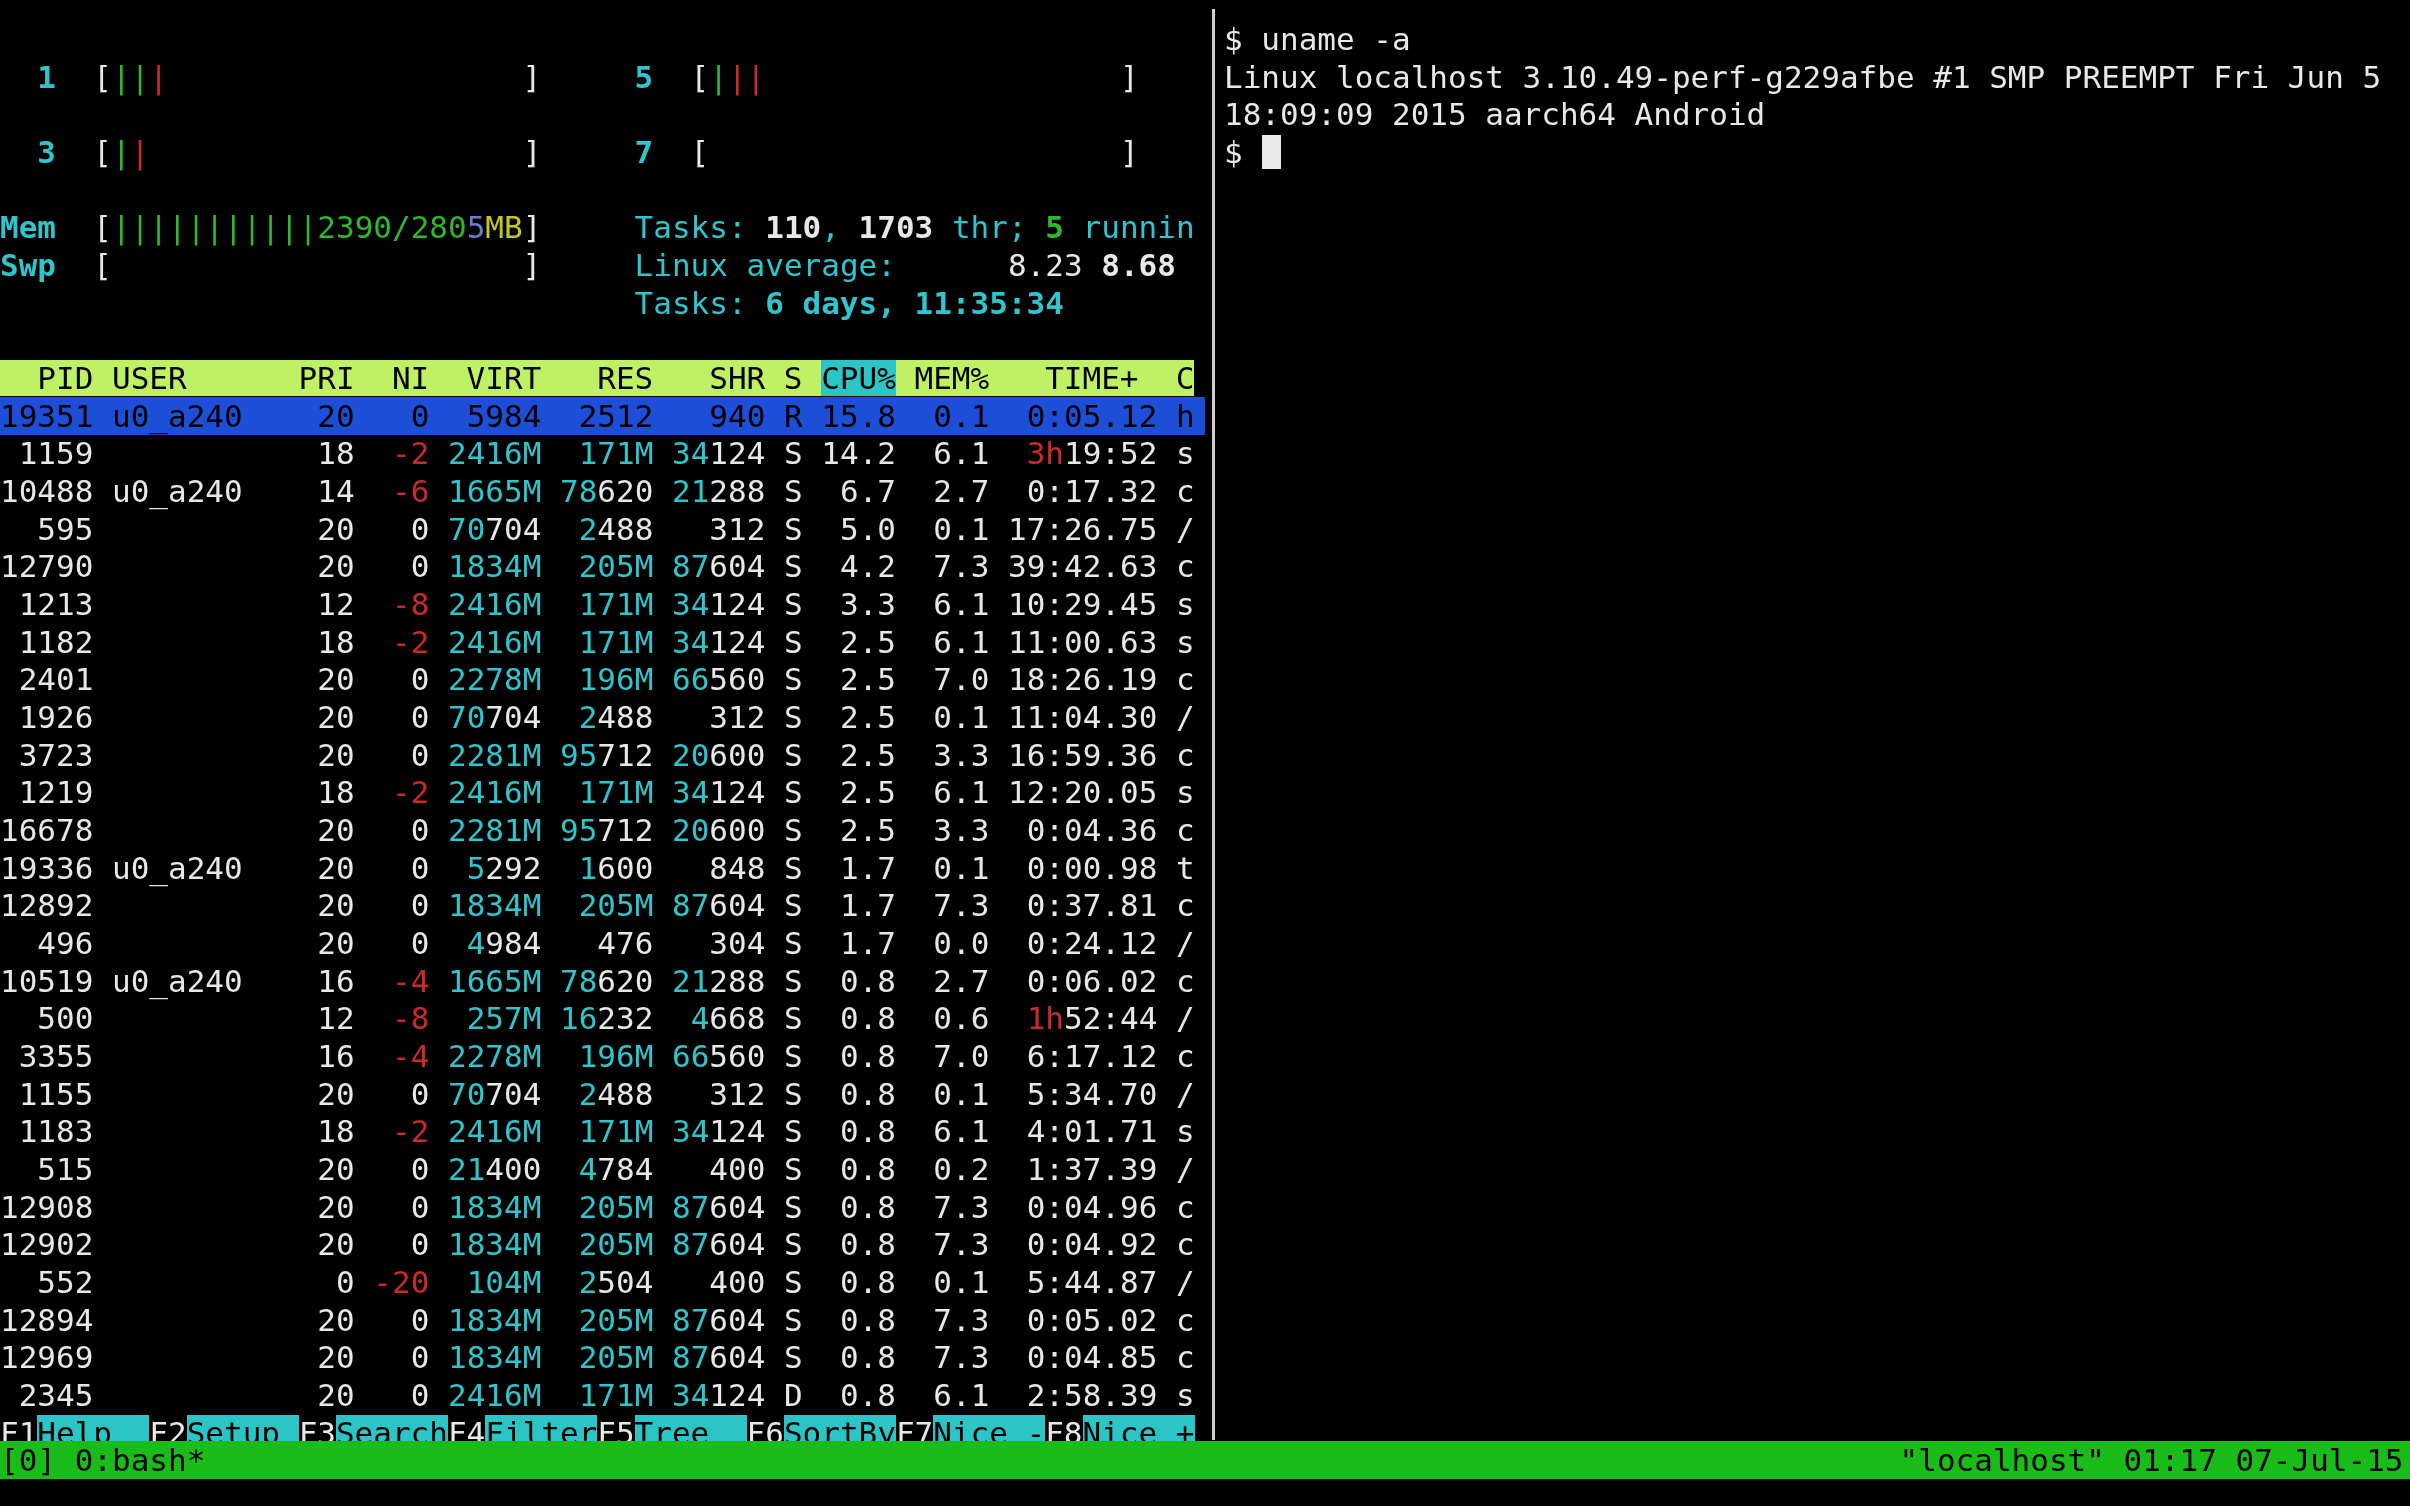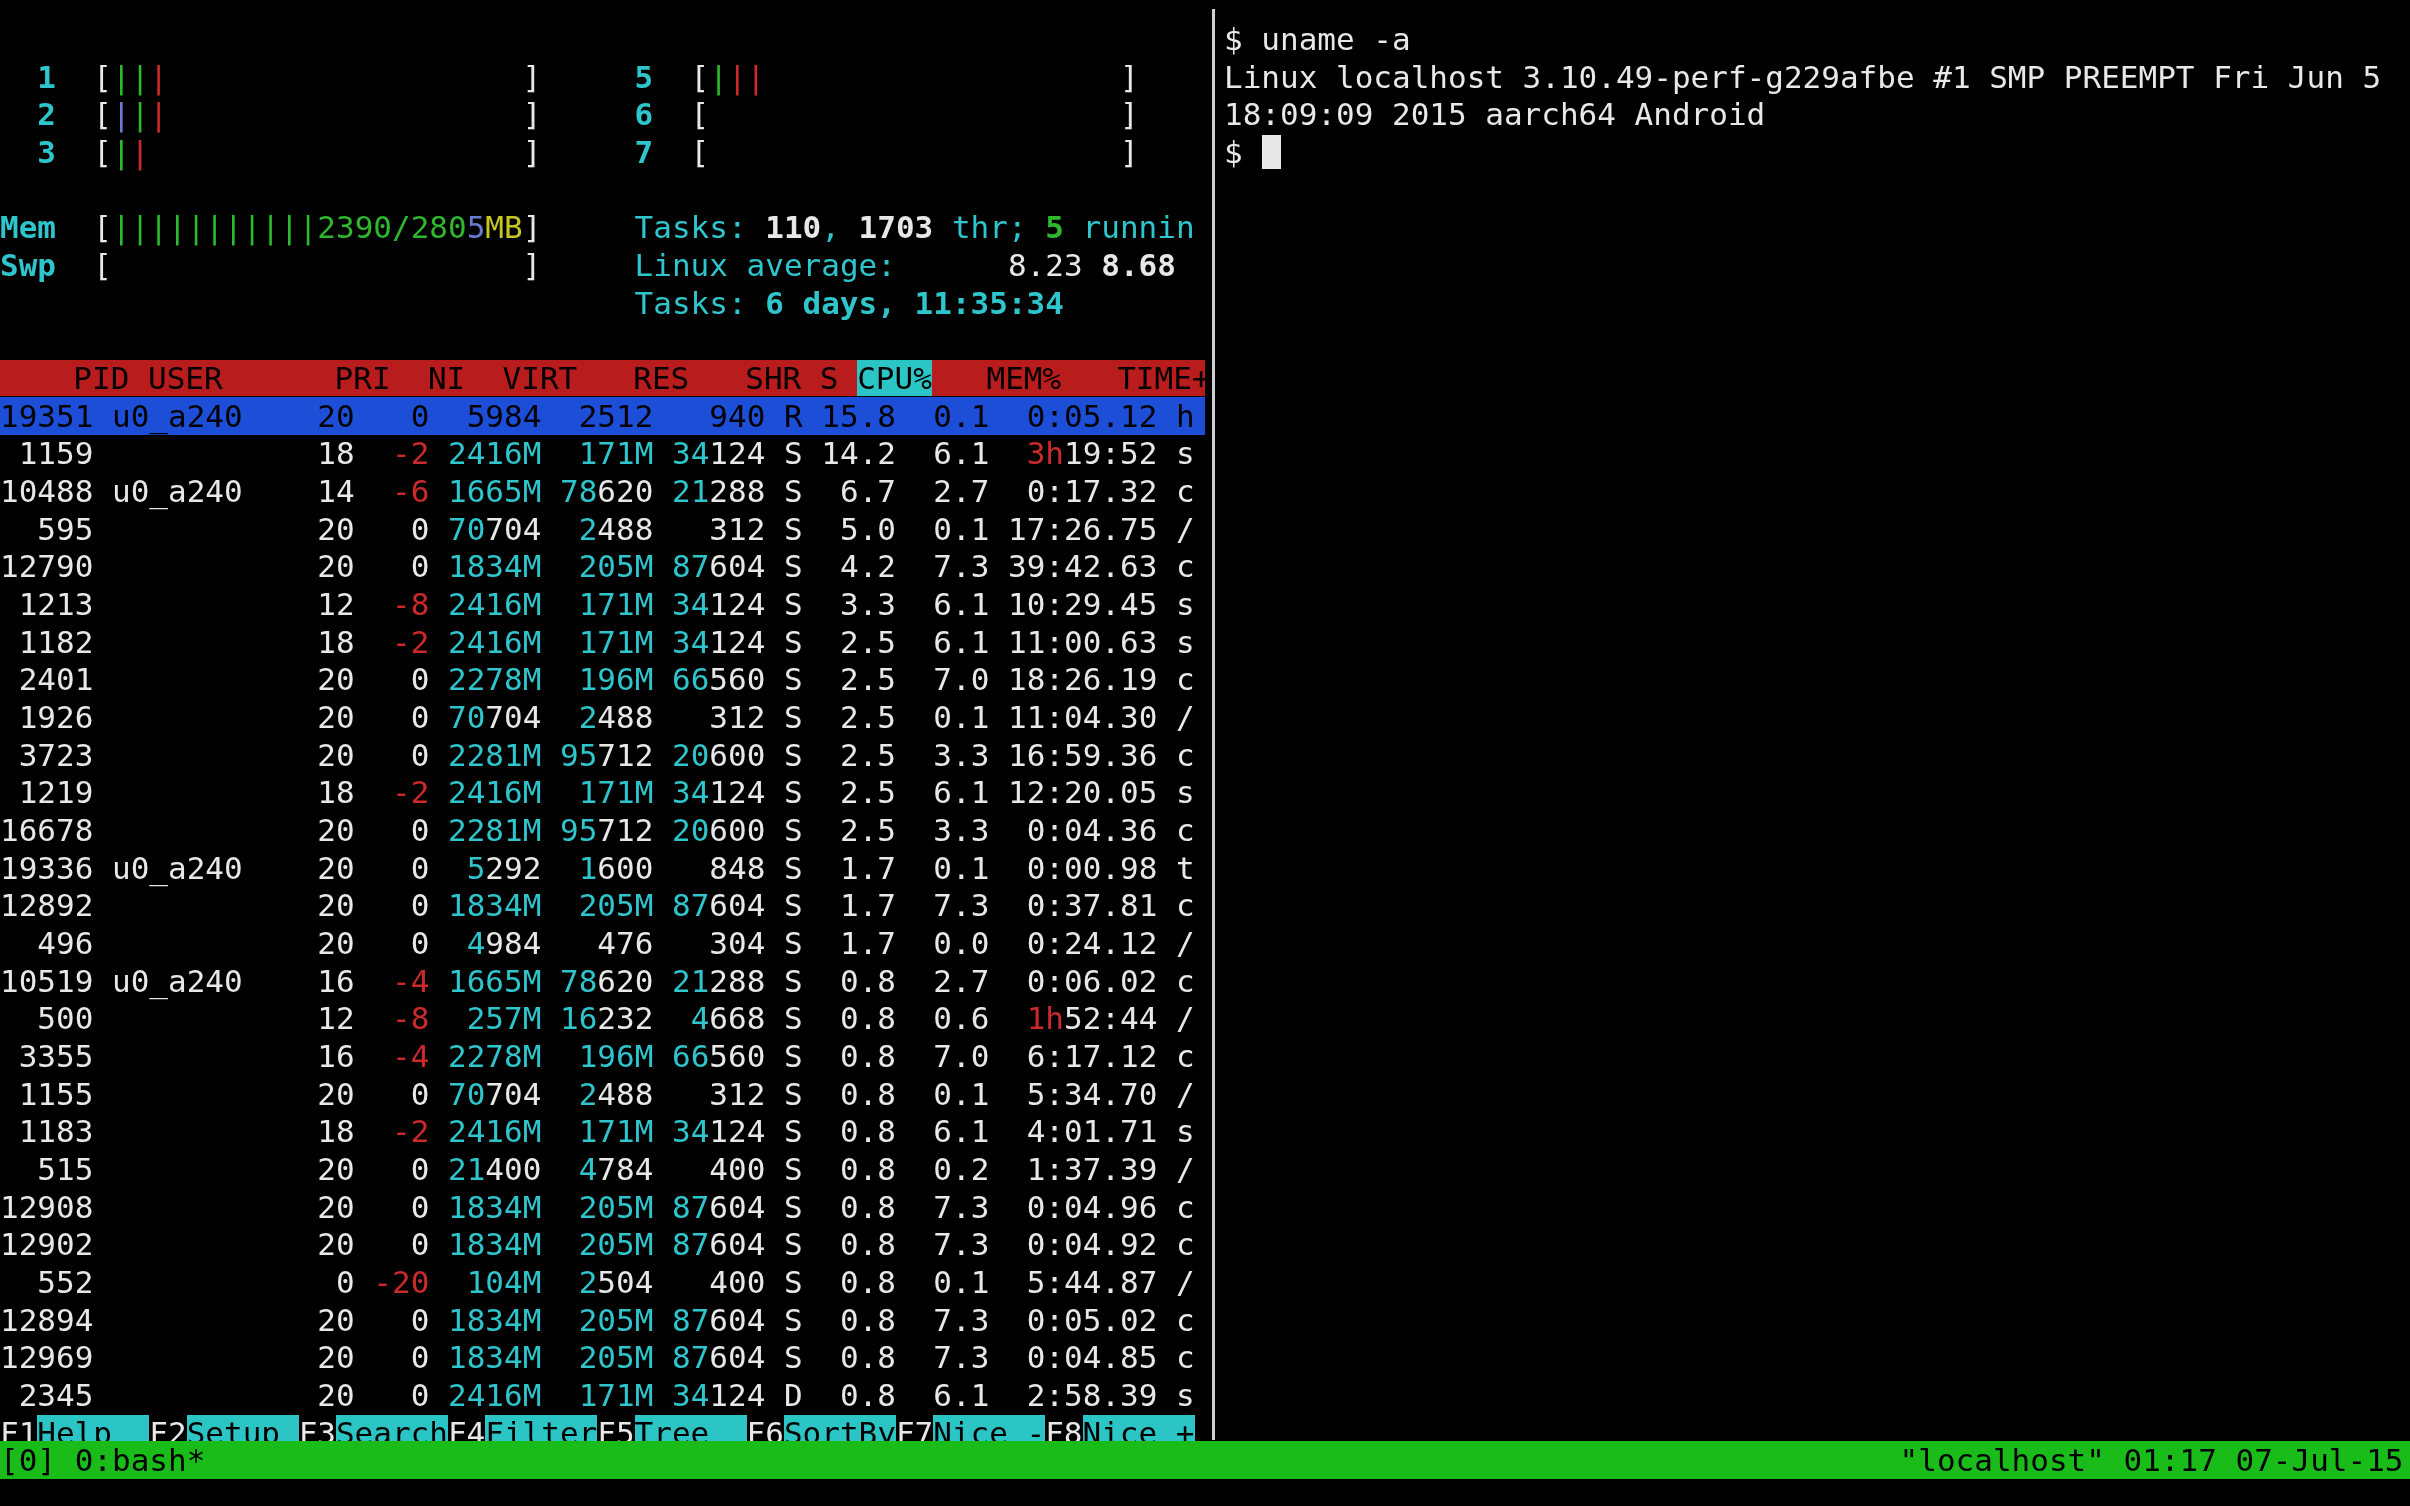--- a/index.html
+++ b/index.html
@@ -5,38 +5,37 @@
   html,body{margin:0;padding:0;background:#000;}
   body{width:2411px;height:1507px;position:relative;overflow:hidden;
        font-family:"DejaVu Sans Mono",monospace;font-size:31px;line-height:38px;}
   .pane{position:absolute;top:20px;overflow:hidden;}
   #htop-pane{left:0;width:1205px;height:1431px;}
   #shell-pane{left:1224px;width:1186px;height:1431px;}
   .ln{position:absolute;left:0;height:38px;white-space:pre;color:#e8e8e8;}
   .b{font-weight:bold;}
   .c-cy{color:#2fc5cd;} .c-w{color:#e8e8e8;} .c-g{color:#2eb82e;} .c-r{color:#cc2a2a;}
   .c-bl{color:#6b7bd0;} .c-y{color:#c6c620;}
-  .hdr{background:#b91c1c;color:#000;padding-left:36px;}
+  .hdr{background:#bef264;color:#000;}
   .hdrsort{background:#2cc5c5;color:#000;}
   .sel{background:#1d4ed8;width:1205px;}
   .sel span{color:#000;}
   .fk{color:#e8e8e8;background:#000;}
   .fl{color:#000;background:#2cc5c5;}
   #pane-divider{position:absolute;left:1212px;top:9.4px;width:2.8px;height:1431px;background:#cfcfcf;}
   #cursor{position:absolute;left:38px;top:115px;width:19px;height:34px;background:#e8e8e8;}
   #status-bar{position:absolute;left:0;top:1441px;width:2411px;height:38px;background:#19bc19;color:#000;white-space:pre;}
   #status-left{position:absolute;left:0;top:0;}
   #status-right{position:absolute;right:7.5px;top:0;}
 </style>
 </head>
 <body>
 
 <div id="htop-pane" class="pane">
     <div class="ln" style="top: 38px;"><span class="c-cy b">  1</span><span class="c-w">  [</span><span class="c-g">||</span><span class="c-r">|</span><span class="c-w">                   </span><span class="c-w">]   </span><span class="c-cy b">  5</span><span class="c-w">  [</span><span class="c-g">|</span><span class="c-r">||</span><span class="c-w">                   </span><span class="c-w">]</span></div>
-    <div class="ln" style="top: 75px;"><span class="c-cy b">  2</span><span class="c-w">  [</span><span class="c-bl">|</span><span class="c-g">|</span><span class="c-r">|</span><span class="c-w">                   </span><span class="c-w">]   </span><span class="c-cy b">  6</span><span class="c-w">  [</span><span class="c-w">                      </span><span class="c-w">]</span></div>
     <div class="ln" style="top: 113px;"><span class="c-cy b">  3</span><span class="c-w">  [</span><span class="c-g">|</span><span class="c-r">|</span><span class="c-w">                    </span><span class="c-w">]   </span><span class="c-cy b">  7</span><span class="c-w">  [</span><span class="c-w">                      </span><span class="c-w">]</span></div>
     <div class="ln" style="top: 188px;"><span class="c-cy b">Mem</span><span class="c-w">  [</span><span class="c-g">|||||||||||</span><span class="c-w"></span><span class="c-g">2390/280</span><span class="c-bl">5</span><span class="c-y">MB</span><span class="c-w">]   </span><span class="c-w">  </span><span class="c-cy">Tasks: </span><span class="c-w b">110</span><span class="c-cy">, </span><span class="c-w b">1703</span><span class="c-cy"> thr; </span><span class="c-g b">5</span><span class="c-cy"> runnin</span></div>
     <div class="ln" style="top: 226px;"><span class="c-cy b">Swp</span><span class="c-w">  [</span><span class="c-w">                      </span><span class="c-w">]   </span><span class="c-w">  </span><span class="c-cy">Linux average: </span><span class="c-w">     </span><span class="c-w">8.23</span><span class="c-w"> </span><span class="c-w b">8.68</span></div>
     <div class="ln" style="top: 264px;"><span class="c-w">                                  </span><span class="c-cy">Tasks: </span><span class="c-cy b">6 days, 11:35:34</span></div>
     <div class="ln" style="top: 339px;"><span class="hdr">  PID USER      PRI  NI  VIRT   RES   SHR S </span><span class="hdrsort">CPU%</span><span class="hdr"> MEM%   TIME+  C</span></div>
     <div class="ln sel" style="top: 377px;"><span class="c-w">19351</span><span class="c-w"> </span><span class="c-w">u0_a240  </span><span class="c-w"> </span><span class="c-w"> 20</span><span class="c-w"> </span><span class="c-w">  0</span><span class="c-w"> </span><span class="c-cy"> 5</span><span class="c-w">984</span><span class="c-w"> </span><span class="c-cy"> 2</span><span class="c-w">512</span><span class="c-w"> </span><span class="c-w">  940</span><span class="c-w"> </span><span class="c-w">R</span><span class="c-w"> </span><span class="c-w">15.8</span><span class="c-w"> </span><span class="c-w"> 0.1</span><span class="c-w"> </span><span class="c-w"> 0:05.12</span><span class="c-w"> </span><span class="c-w">h</span></div>
     <div class="ln" style="top: 414px;"><span class="c-w"> 1159</span><span class="c-w"> </span><span class="c-w">         </span><span class="c-w"> </span><span class="c-w"> 18</span><span class="c-w"> </span><span class="c-r"> -2</span><span class="c-w"> </span><span class="c-cy">2416M</span><span class="c-w"> </span><span class="c-cy"> 171M</span><span class="c-w"> </span><span class="c-cy">34</span><span class="c-w">124</span><span class="c-w"> </span><span class="c-w">S</span><span class="c-w"> </span><span class="c-w">14.2</span><span class="c-w"> </span><span class="c-w"> 6.1</span><span class="c-w"> </span><span class="c-r"> 3h</span><span class="c-w">19:52</span><span class="c-w"> </span><span class="c-w">s</span></div>
     <div class="ln" style="top: 452px;"><span class="c-w">10488</span><span class="c-w"> </span><span class="c-w">u0_a240  </span><span class="c-w"> </span><span class="c-w"> 14</span><span class="c-w"> </span><span class="c-r"> -6</span><span class="c-w"> </span><span class="c-cy">1665M</span><span class="c-w"> </span><span class="c-cy">78</span><span class="c-w">620</span><span class="c-w"> </span><span class="c-cy">21</span><span class="c-w">288</span><span class="c-w"> </span><span class="c-w">S</span><span class="c-w"> </span><span class="c-w"> 6.7</span><span class="c-w"> </span><span class="c-w"> 2.7</span><span class="c-w"> </span><span class="c-w"> 0:17.32</span><span class="c-w"> </span><span class="c-w">c</span></div>
     <div class="ln" style="top: 490px;"><span class="c-w">  595</span><span class="c-w"> </span><span class="c-w">         </span><span class="c-w"> </span><span class="c-w"> 20</span><span class="c-w"> </span><span class="c-w">  0</span><span class="c-w"> </span><span class="c-cy">70</span><span class="c-w">704</span><span class="c-w"> </span><span class="c-cy"> 2</span><span class="c-w">488</span><span class="c-w"> </span><span class="c-w">  312</span><span class="c-w"> </span><span class="c-w">S</span><span class="c-w"> </span><span class="c-w"> 5.0</span><span class="c-w"> </span><span class="c-w"> 0.1</span><span class="c-w"> </span><span class="c-w">17:26.75</span><span class="c-w"> </span><span class="c-w">/</span></div>
     <div class="ln" style="top: 527px;"><span class="c-w">12790</span><span class="c-w"> </span><span class="c-w">         </span><span class="c-w"> </span><span class="c-w"> 20</span><span class="c-w"> </span><span class="c-w">  0</span><span class="c-w"> </span><span class="c-cy">1834M</span><span class="c-w"> </span><span class="c-cy"> 205M</span><span class="c-w"> </span><span class="c-cy">87</span><span class="c-w">604</span><span class="c-w"> </span><span class="c-w">S</span><span class="c-w"> </span><span class="c-w"> 4.2</span><span class="c-w"> </span><span class="c-w"> 7.3</span><span class="c-w"> </span><span class="c-w">39:42.63</span><span class="c-w"> </span><span class="c-w">c</span></div>

